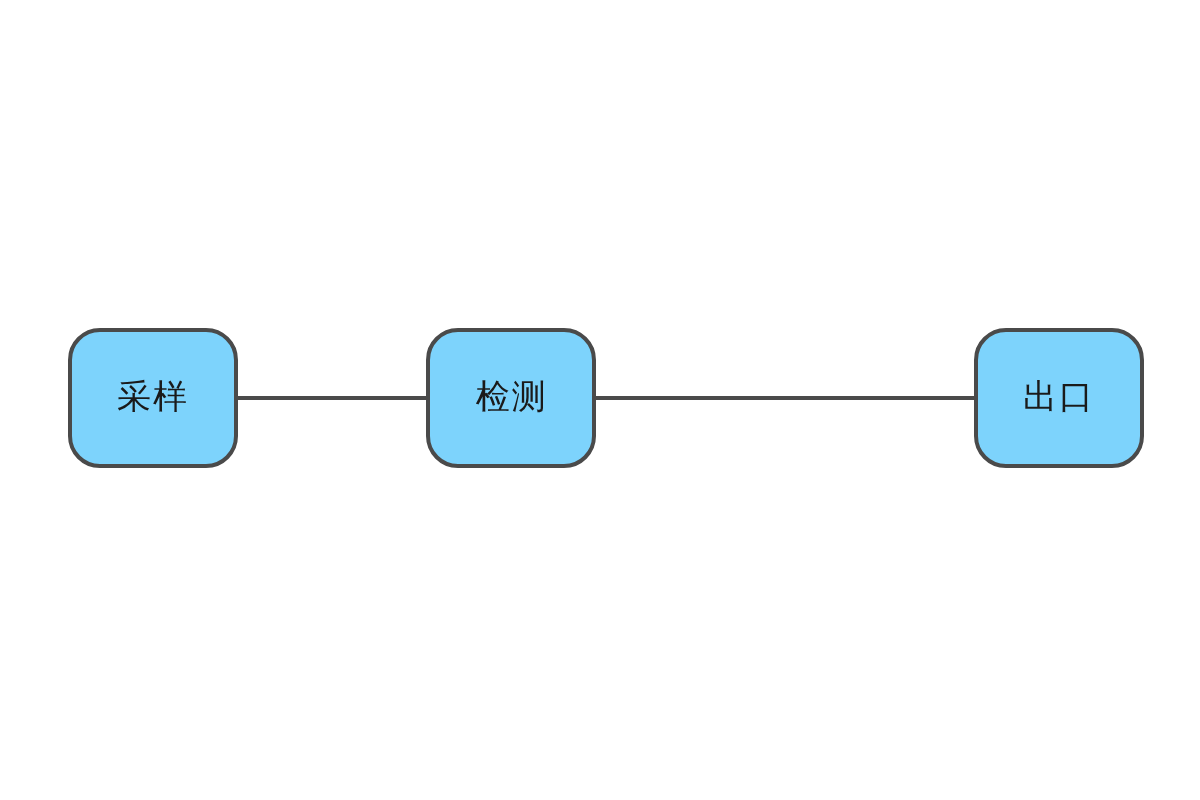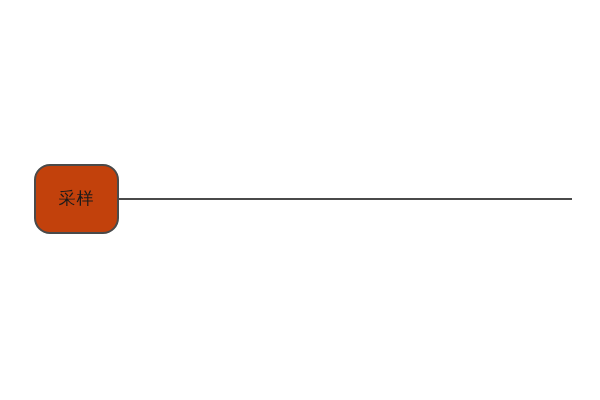--- a/index.html
+++ b/index.html
@@ -31,21 +31,21 @@
     display: flex;
     align-items: center;
   }
   .flow-node {
     box-sizing: border-box;
     width: 85px;
     height: 70px;
     flex: 0 0 85px;
     border: 2px solid #4a4a4a;
     border-radius: 16px;
-    background: #c2410c;
+    background: #7dd3fc;
     display: flex;
     align-items: center;
     justify-content: center;
   }
   .flow-node .node-label {
     font-size: 17px;
     color: #1a1a1a;
     letter-spacing: 1px;
     white-space: nowrap;
     line-height: 1;
@@ -61,21 +61,27 @@
 
 <div class="canvas">
   <div class="flow-row">
 
     <div class="flow-node">
       <span class="node-label">采样</span>
     </div>
 
     <div class="flow-connector"></div>
 
+    <div class="flow-node">
+      <span class="node-label">检测</span>
+    </div>
 
     <div class="flow-connector"></div>
 
 
     <div class="flow-connector"></div>
 
+    <div class="flow-node">
+      <span class="node-label">出口</span>
+    </div>
 
   </div>
 </div>
 
 </body></html>

